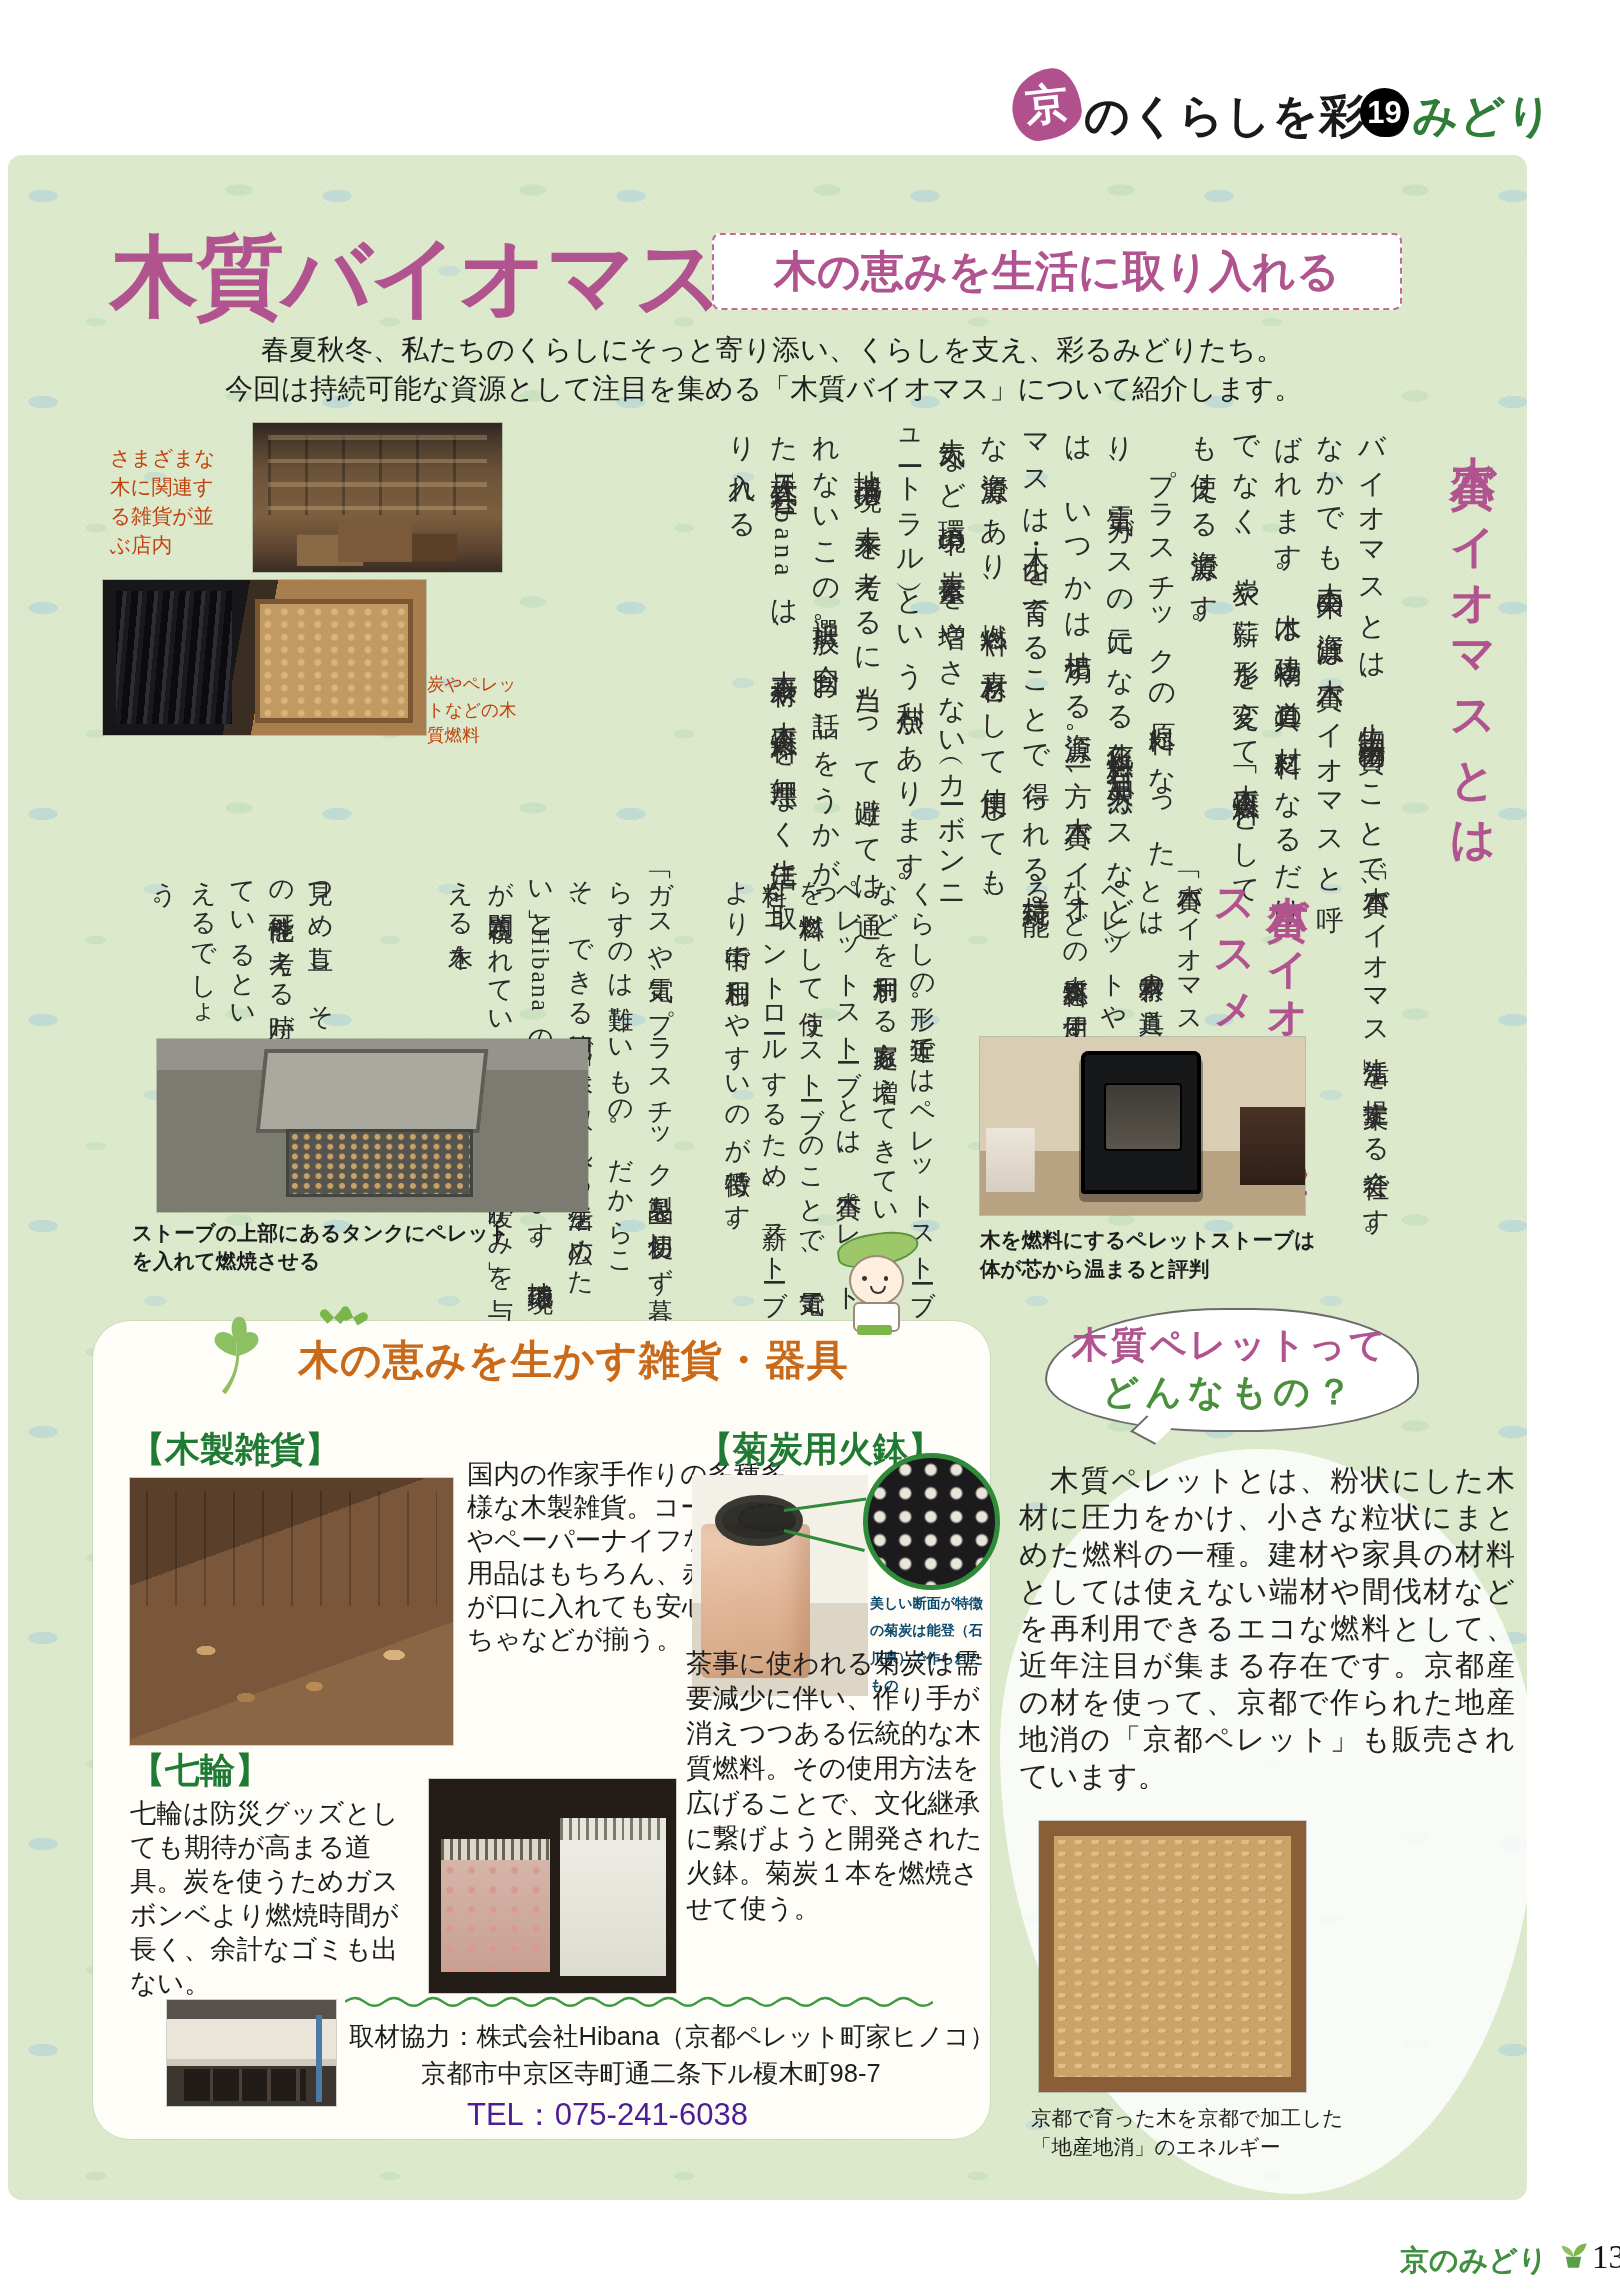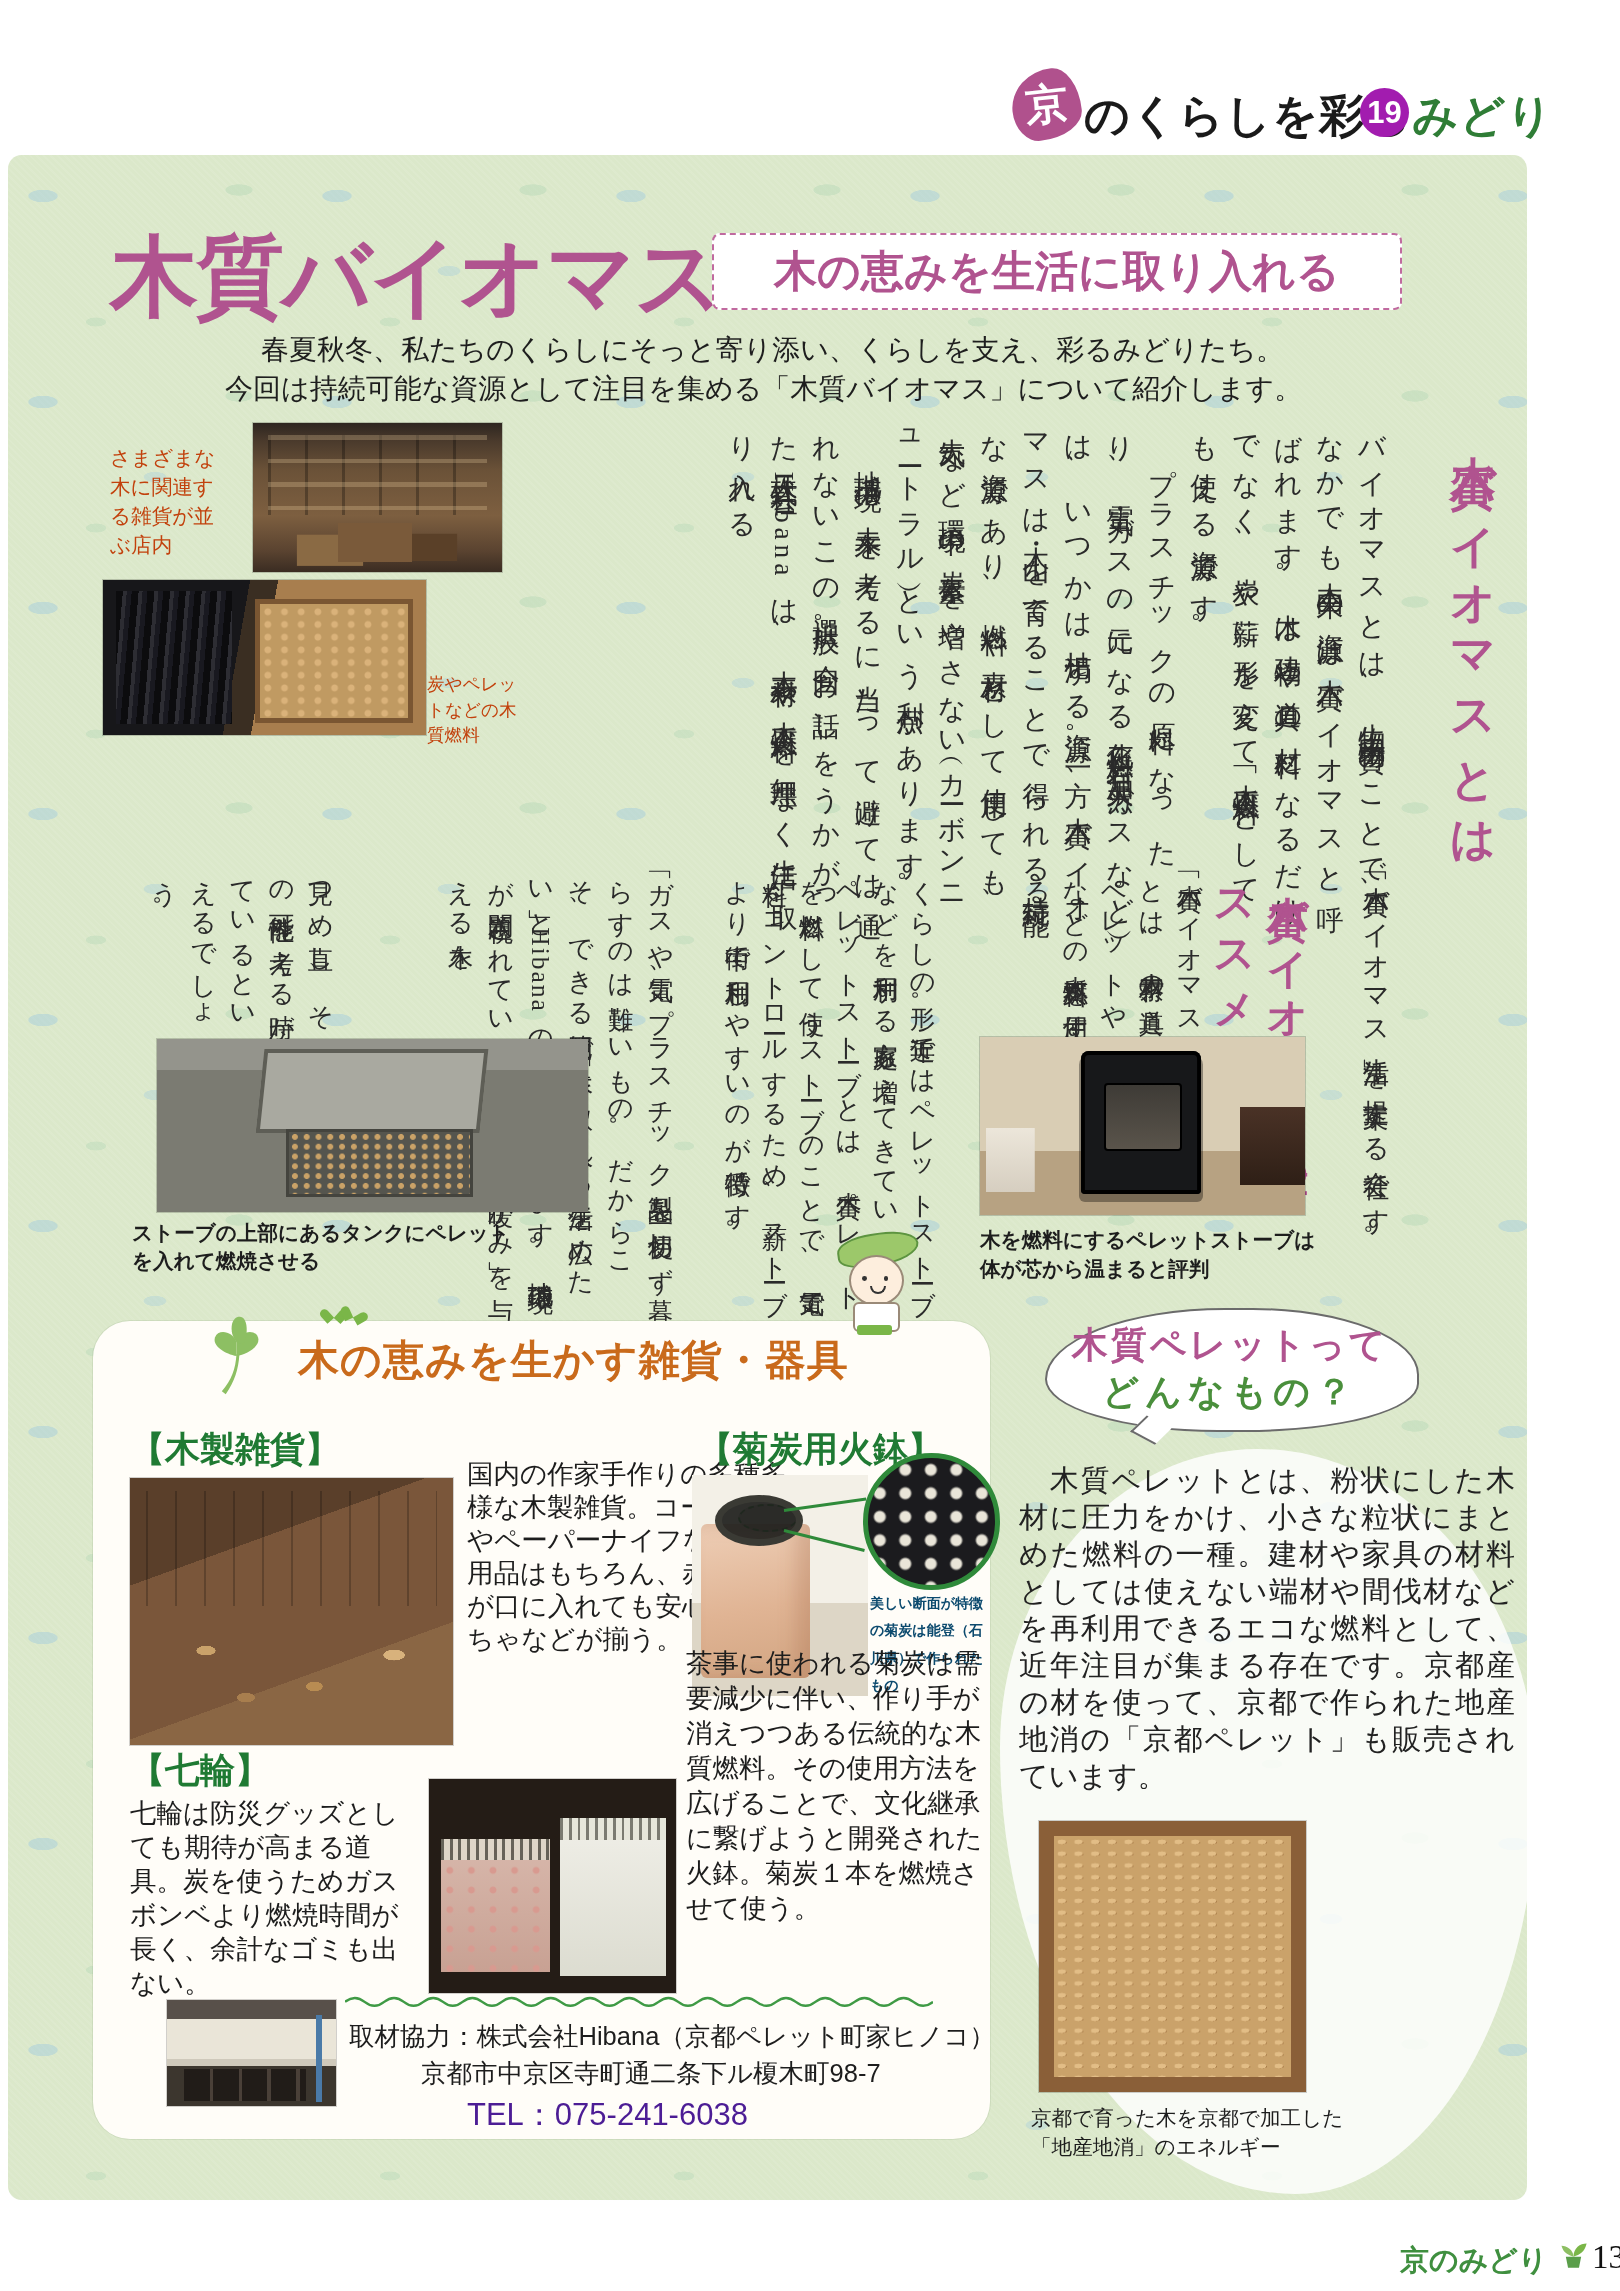--- a/index.html
+++ b/index.html
@@ -94,21 +94,21 @@
               radial-gradient(ellipse 6.9px 3.9px at 0px 0px,#a87c48 0 60%,transparent 65%) 8.8px 5.9px/16.7px 11.8px,#caa26a;
               border:15.7px solid #8a5f38;box-sizing:border-box;}
 
   .clover-svg path{fill:#8dbf63;}
   .bubble{background:#fff;border:2.9px solid #6b6b6b;border-radius:52% 48% 50% 50% / 62% 58% 42% 46%;}
   .bubble-tail{background:#fff;border-left:2.9px solid #6b6b6b;border-bottom:2.9px solid #6b6b6b;
     transform:rotate(28deg) skewX(-18deg);}
   .blob{background:rgba(255,255,255,.82);}
   .kyo-leaf{background:#b0518d;border-radius:62% 38% 64% 36% / 55% 62% 38% 45%;transform:rotate(-6deg);
     display:flex;align-items:center;justify-content:center;color:#fff;font-weight:bold;}
-  .num-badge{background:#a21caf;border-radius:50%;display:flex;align-items:center;justify-content:center;
+  .num-badge{background:#000000;border-radius:50%;display:flex;align-items:center;justify-content:center;
     color:#fff;font-weight:bold;}
   .white-panel{background:#fffdf8;border-radius:37px;box-shadow:0 0 0 1px rgba(120,150,110,.15);}
   .heart{position:relative;width:17.6px;height:15.7px;}
   .heart::before,.heart::after{content:"";position:absolute;top:0;width:8.8px;height:13.7px;border-radius:8.8px 8.8px 0 0;background:#7ab648;}
   .heart::before{left:0;transform:rotate(-42deg);transform-origin:100% 100%;}
   .heart::after{right:0;transform:rotate(42deg);transform-origin:0% 100%;}
 </style>
 </head>
 <body>
 

